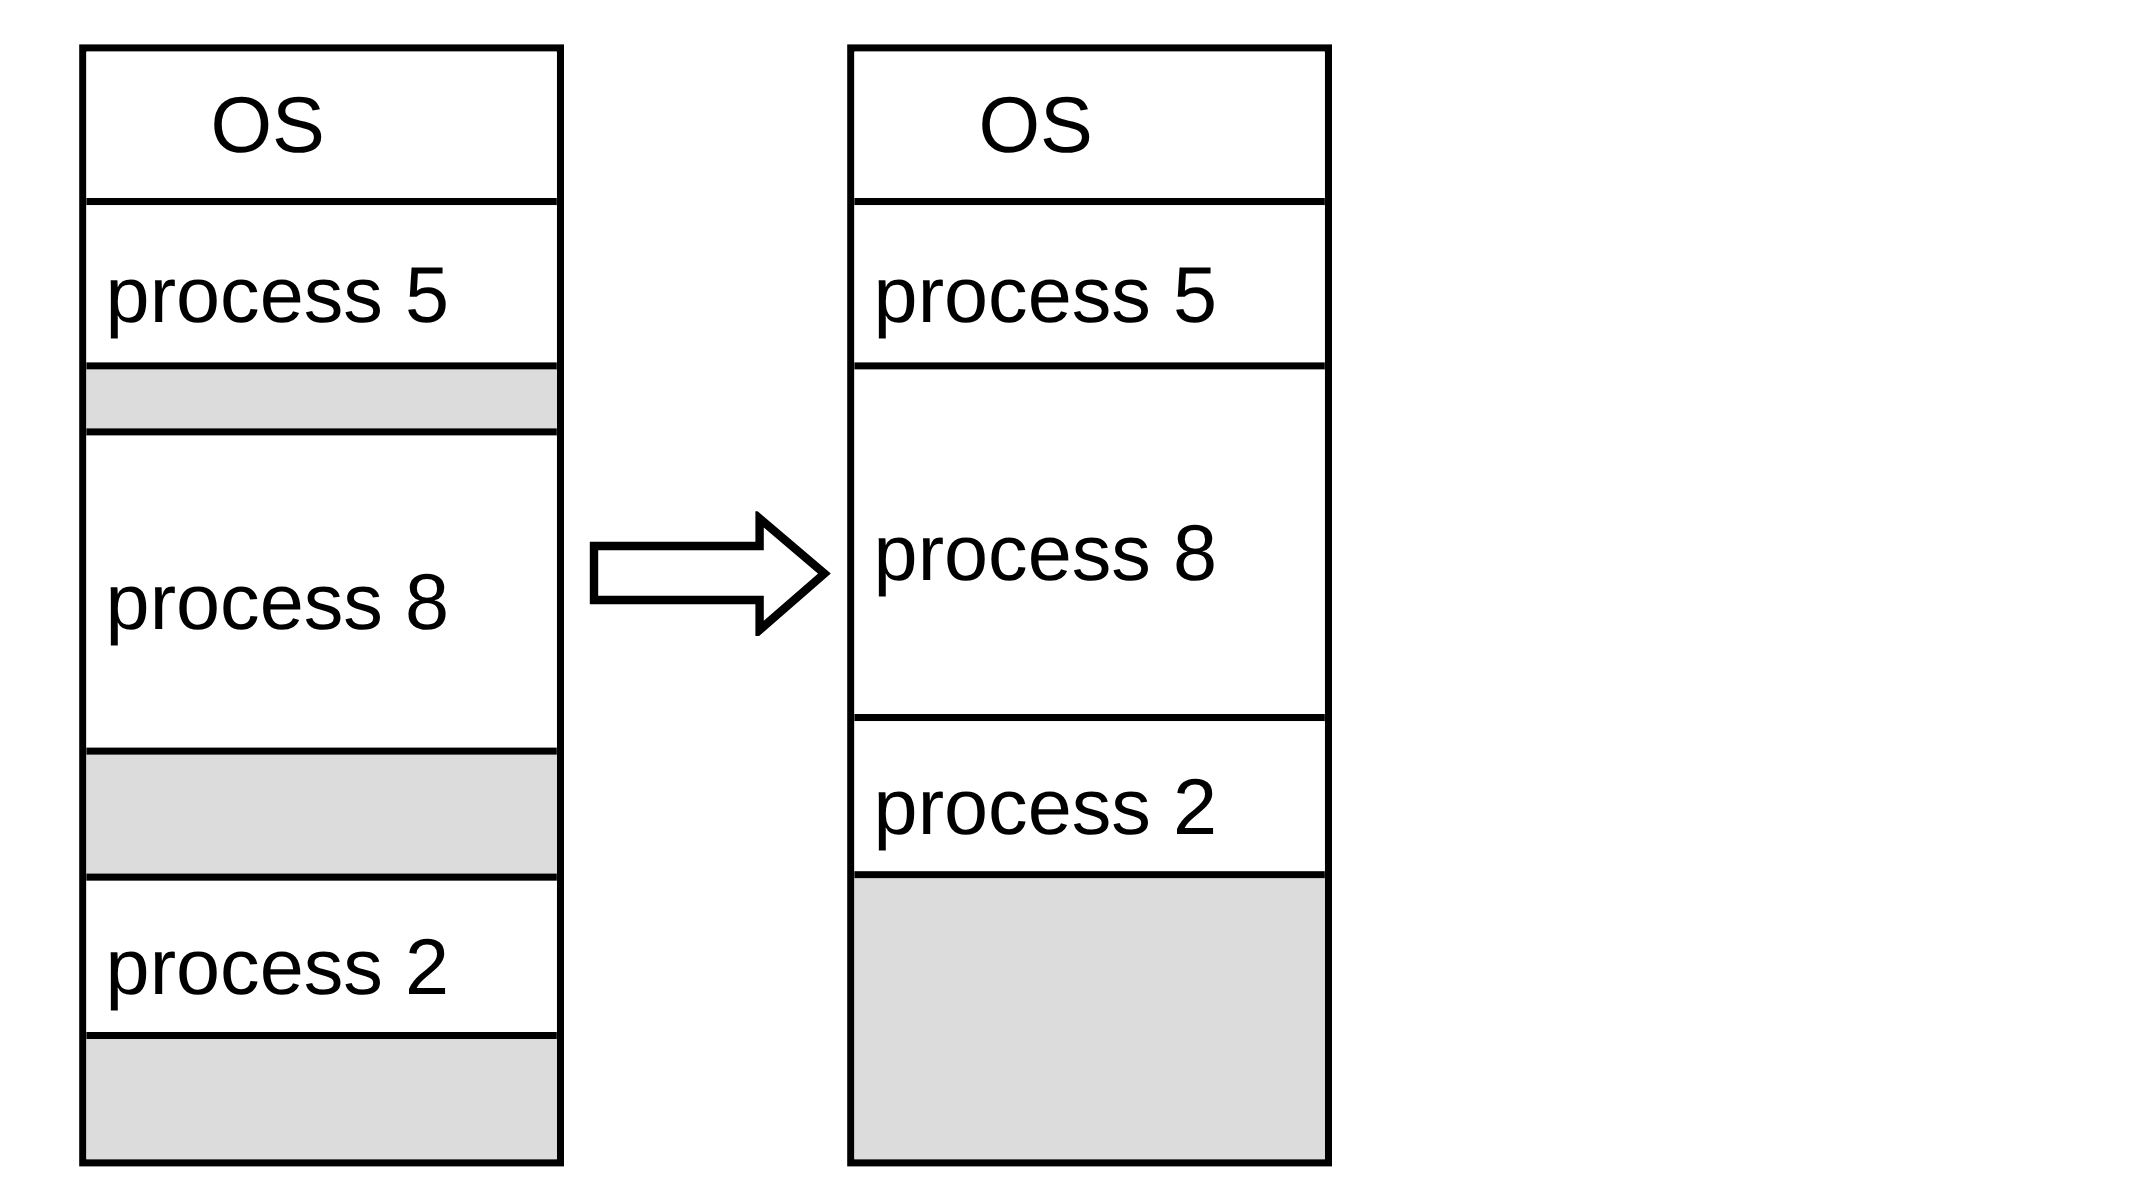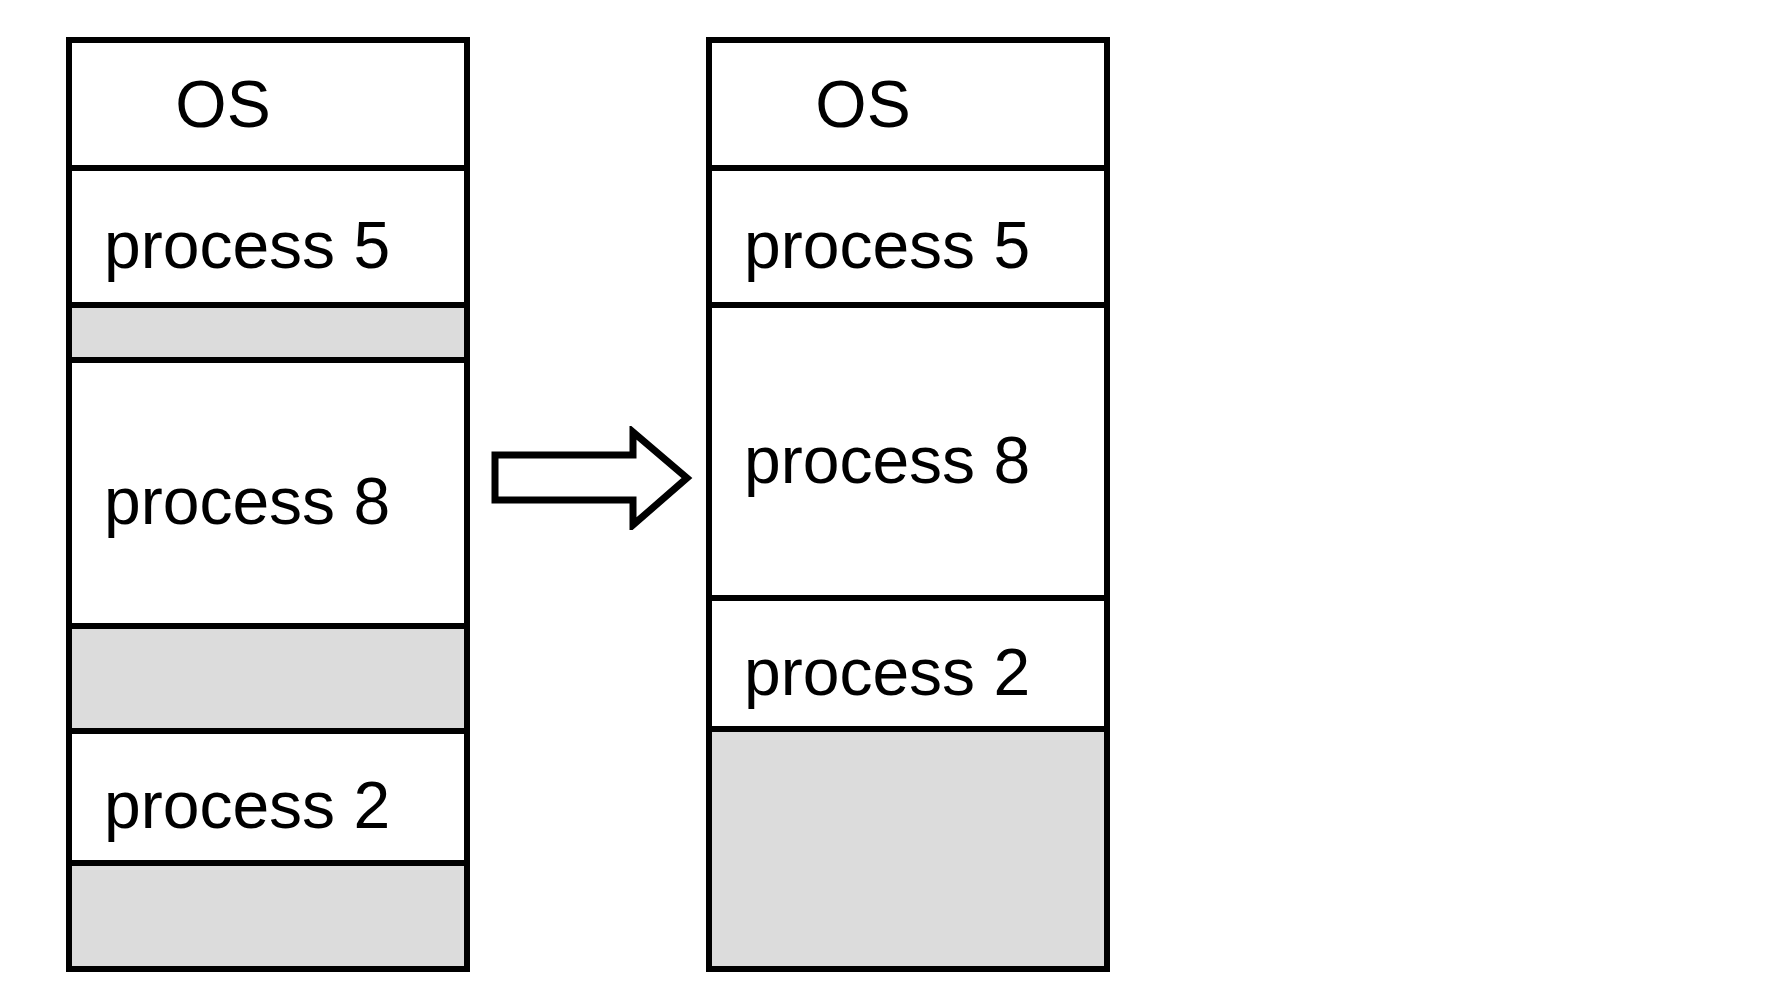--- a/index.html
+++ b/index.html
@@ -44,21 +44,21 @@
     font-size: 66px;
     line-height: 1;
     color: #000000;
     white-space: nowrap;
   }
   .seg-os .label {
     margin: 16px auto;
     transform: translateX(-45px);
   }
   .seg-process .label {
-    padding-left: 32px;
+    padding-left: 16px;
     transform: translateY(8px);
   }
   .arrow-svg {
     position: absolute;
     left: 488px;
     top: 426px;
   }
 </style>
 </head>
 <body>

